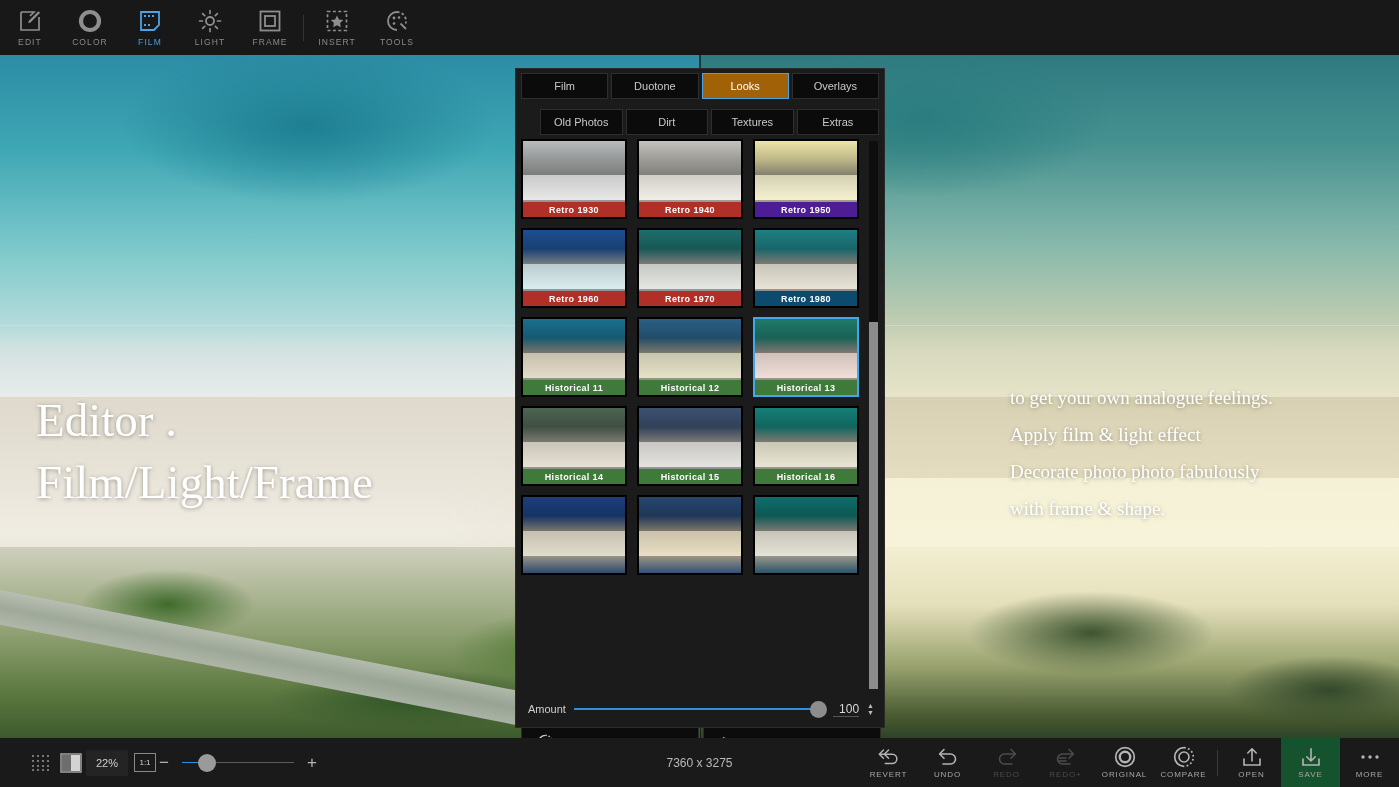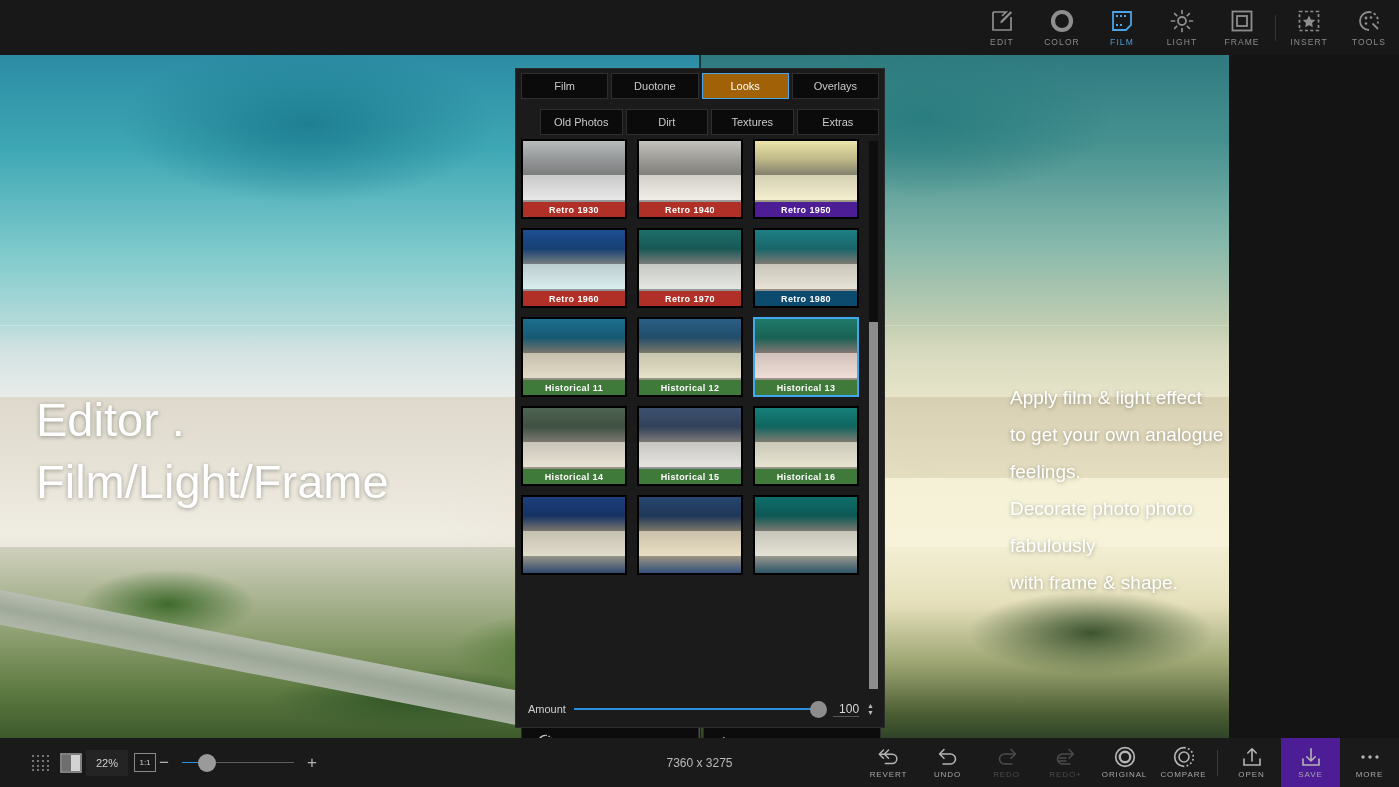--- a/index.html
+++ b/index.html
@@ -3,31 +3,31 @@
 <meta charset="utf-8">
 <style>
   * { margin:0; padding:0; box-sizing:border-box; }
   html,body { width:1399px; height:787px; overflow:hidden; background:#151515;
     font-family:"Liberation Sans", sans-serif; }
 
   #app { position:relative; width:1399px; height:787px; background:#141414; }
 
   
   #topbar { position:absolute; left:0; top:0; width:1399px; height:55px;
-    background:#181818; display:flex; align-items:center; justify-content:flex-end; }
+    background:#181818; display:flex; align-items:center; justify-content:flex-start; }
   .tool { width:60px; height:52px; display:flex; flex-direction:column;
     align-items:center; justify-content:center; gap:3px; cursor:pointer; }
   .tool .glyph { height:26px; display:flex; align-items:center; justify-content:center; }
   .tool .tlabel { font-size:8.5px; letter-spacing:1.1px; color:#8b8b8b; }
   .tool.active .tlabel { color:#4a9fe0; }
   .tsep { width:1px; height:26px; background:#333; margin:0 3px; }
 
   
-  #canvas { position:absolute; left:0; top:55px; width:1229px; height:683px;
-    overflow:hidden; }
+  #canvas { position:absolute; left:0; top:55px; width:1399px; height:683px;
+    overflow:hidden;font-family:Liberation Serif, serif; }
   .half { position:absolute; top:0; height:683px; overflow:hidden; }
   #halfL { left:0; width:700px; }
   #halfR { left:700px; width:699px; }
 
   
   .photo { position:absolute; top:0; height:683px; width:1399px; }
   #halfR .photo { left:-700px; }
 
   .water { position:absolute; left:0; top:0; width:100%; height:46%; }
   .surf  { position:absolute; left:0; top:40%; width:100%; height:14%; }
@@ -180,21 +180,21 @@
   #dims { position:absolute; left:0; right:0; text-align:center; font-size:12px;
     color:#b9b9b9; pointer-events:none; }
 
   #actions { position:absolute; right:0; top:0; height:49px; display:flex;
     align-items:center; }
   .act { width:59px; height:49px; display:flex; flex-direction:column;
     align-items:center; justify-content:center; gap:2px; cursor:pointer; }
   .act .aglyph { height:22px; display:flex; align-items:center; justify-content:center; }
   .act .alab { font-size:8px; letter-spacing:.9px; color:#a6a6a6; }
   .act.dim .alab { color:#4c4c4c; }
-  .act.hl { background:#4c1d95; }
+  .act.hl { background:#14532d; }
   .asep { width:1px; height:26px; background:#3a3a3a; margin:0 4px; }
 </style>
 </head>
 <body>
 
 <div id="app">
 
   <div id="topbar">
       <div class="tool">
         <span class="glyph">
@@ -293,22 +293,22 @@
       </div>
     </div>
     <div class="seamline"></div>
     <div class="splitline"></div>
 
     <div class="cap" id="capTitle">
         <div>Editor .</div>
         <div>Film/Light/Frame</div>
       </div>
     <div class="cap" id="capRight">
+        <div>to get your own analogue feelings.</div>
         <div>Apply film &amp; light effect</div>
-        <div>to get your own analogue feelings.</div>
         <div>Decorate photo photo fabulously</div>
         <div>with frame &amp; shape.</div>
       </div>
   </div>
 
   <div id="panel">
     <div class="tabrow" id="tabs1">
         <div class="tab">Film</div>
         <div class="tab">Duotone</div>
         <div class="tab sel">Looks</div>

